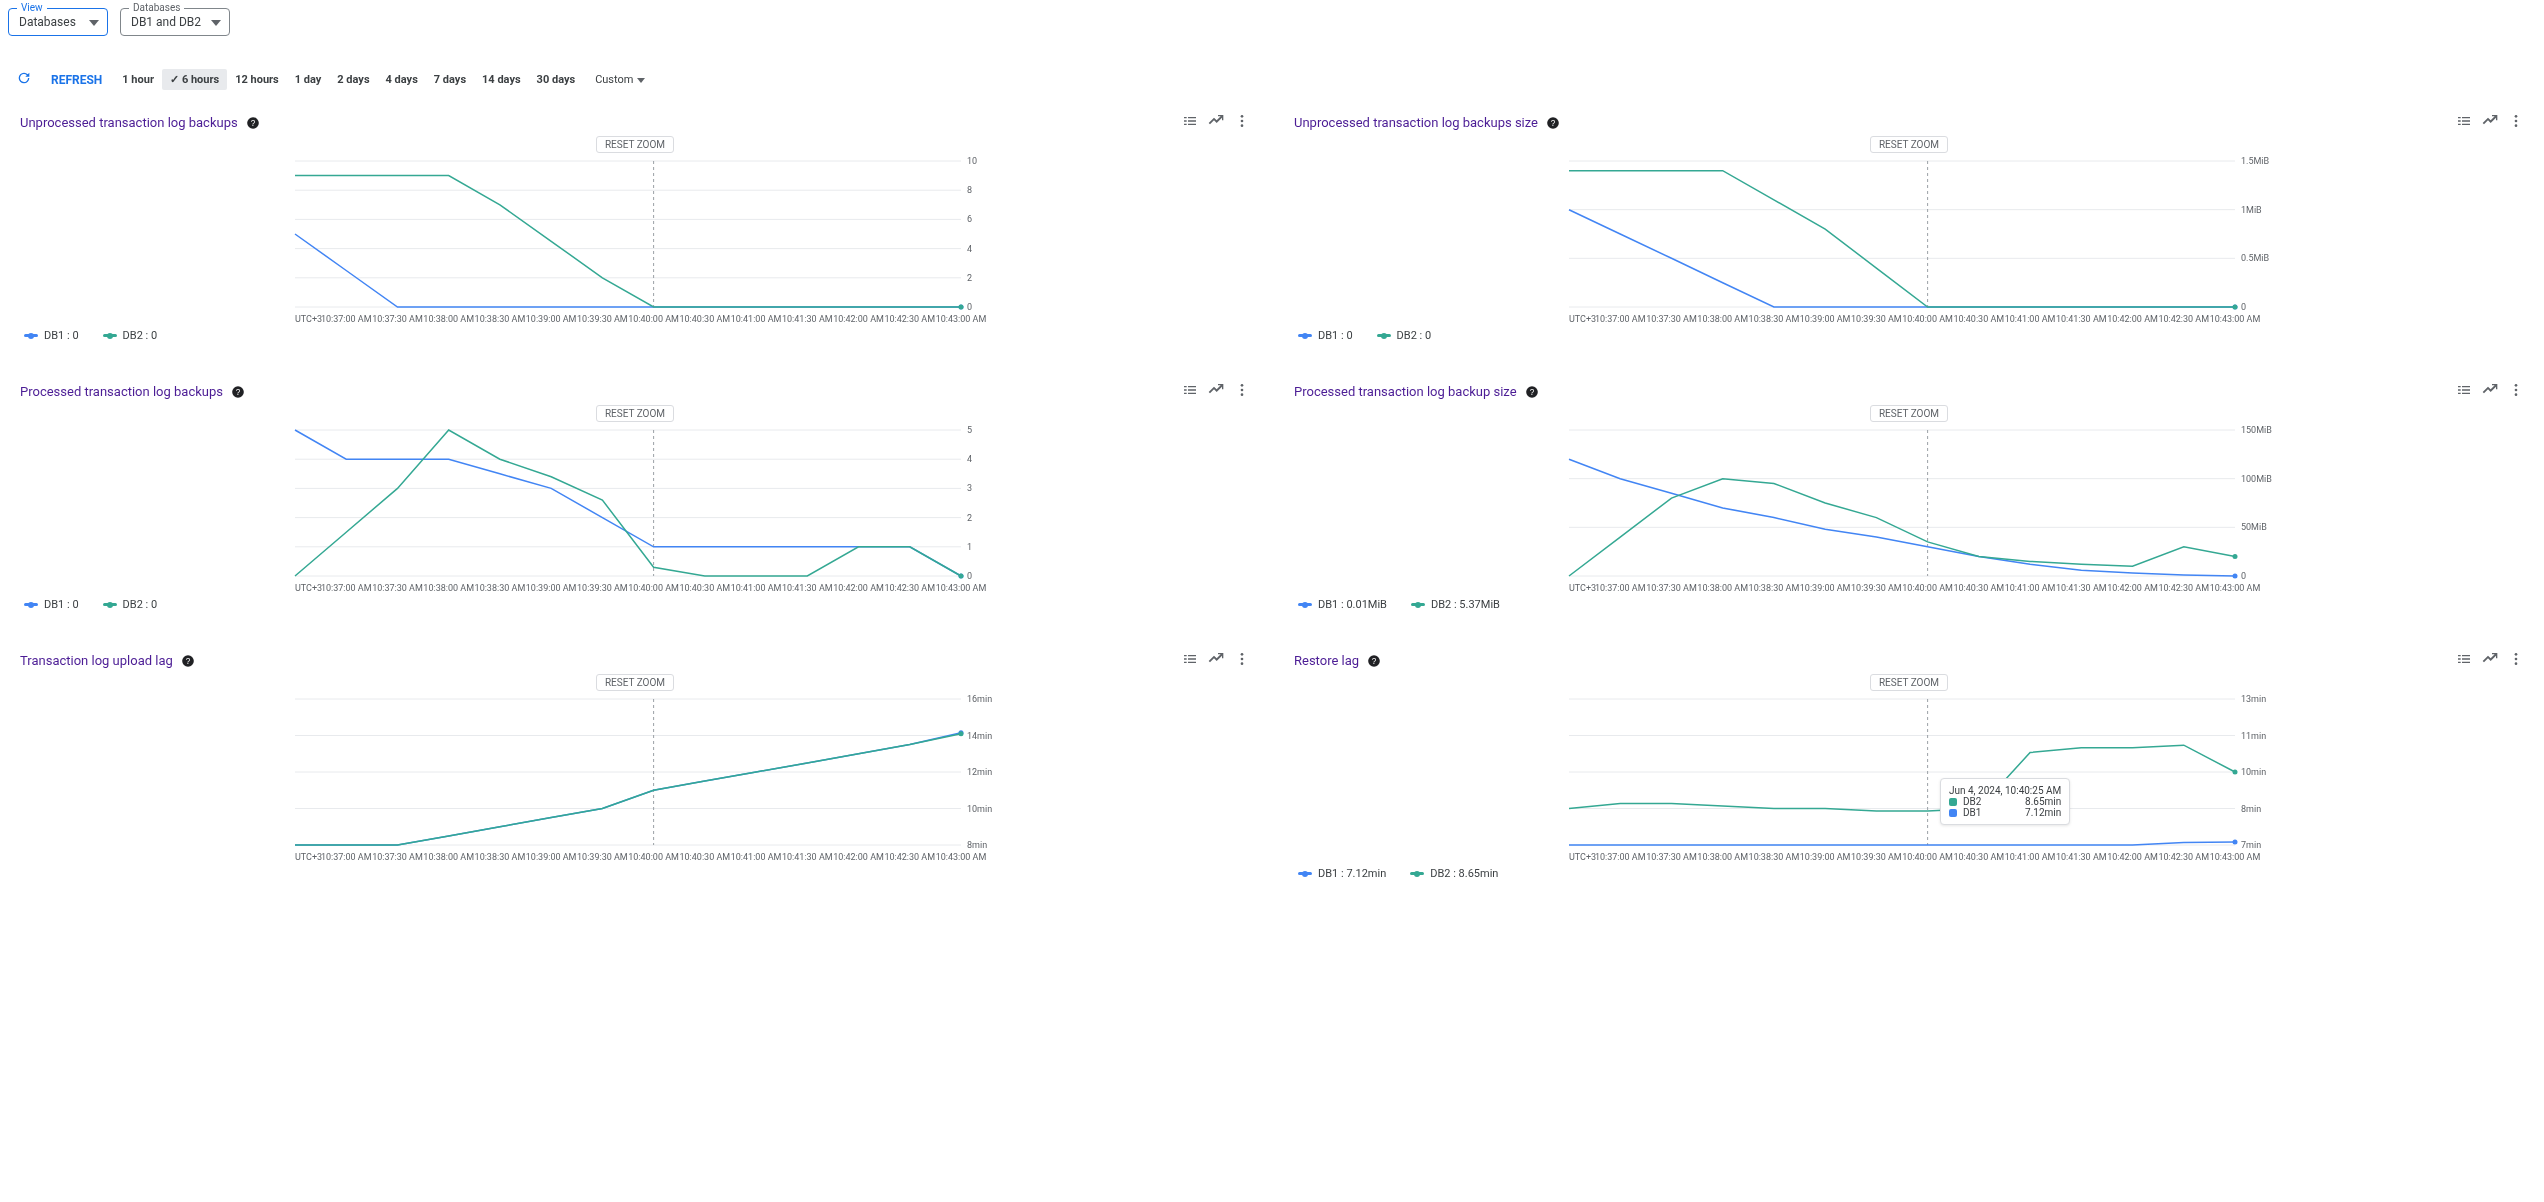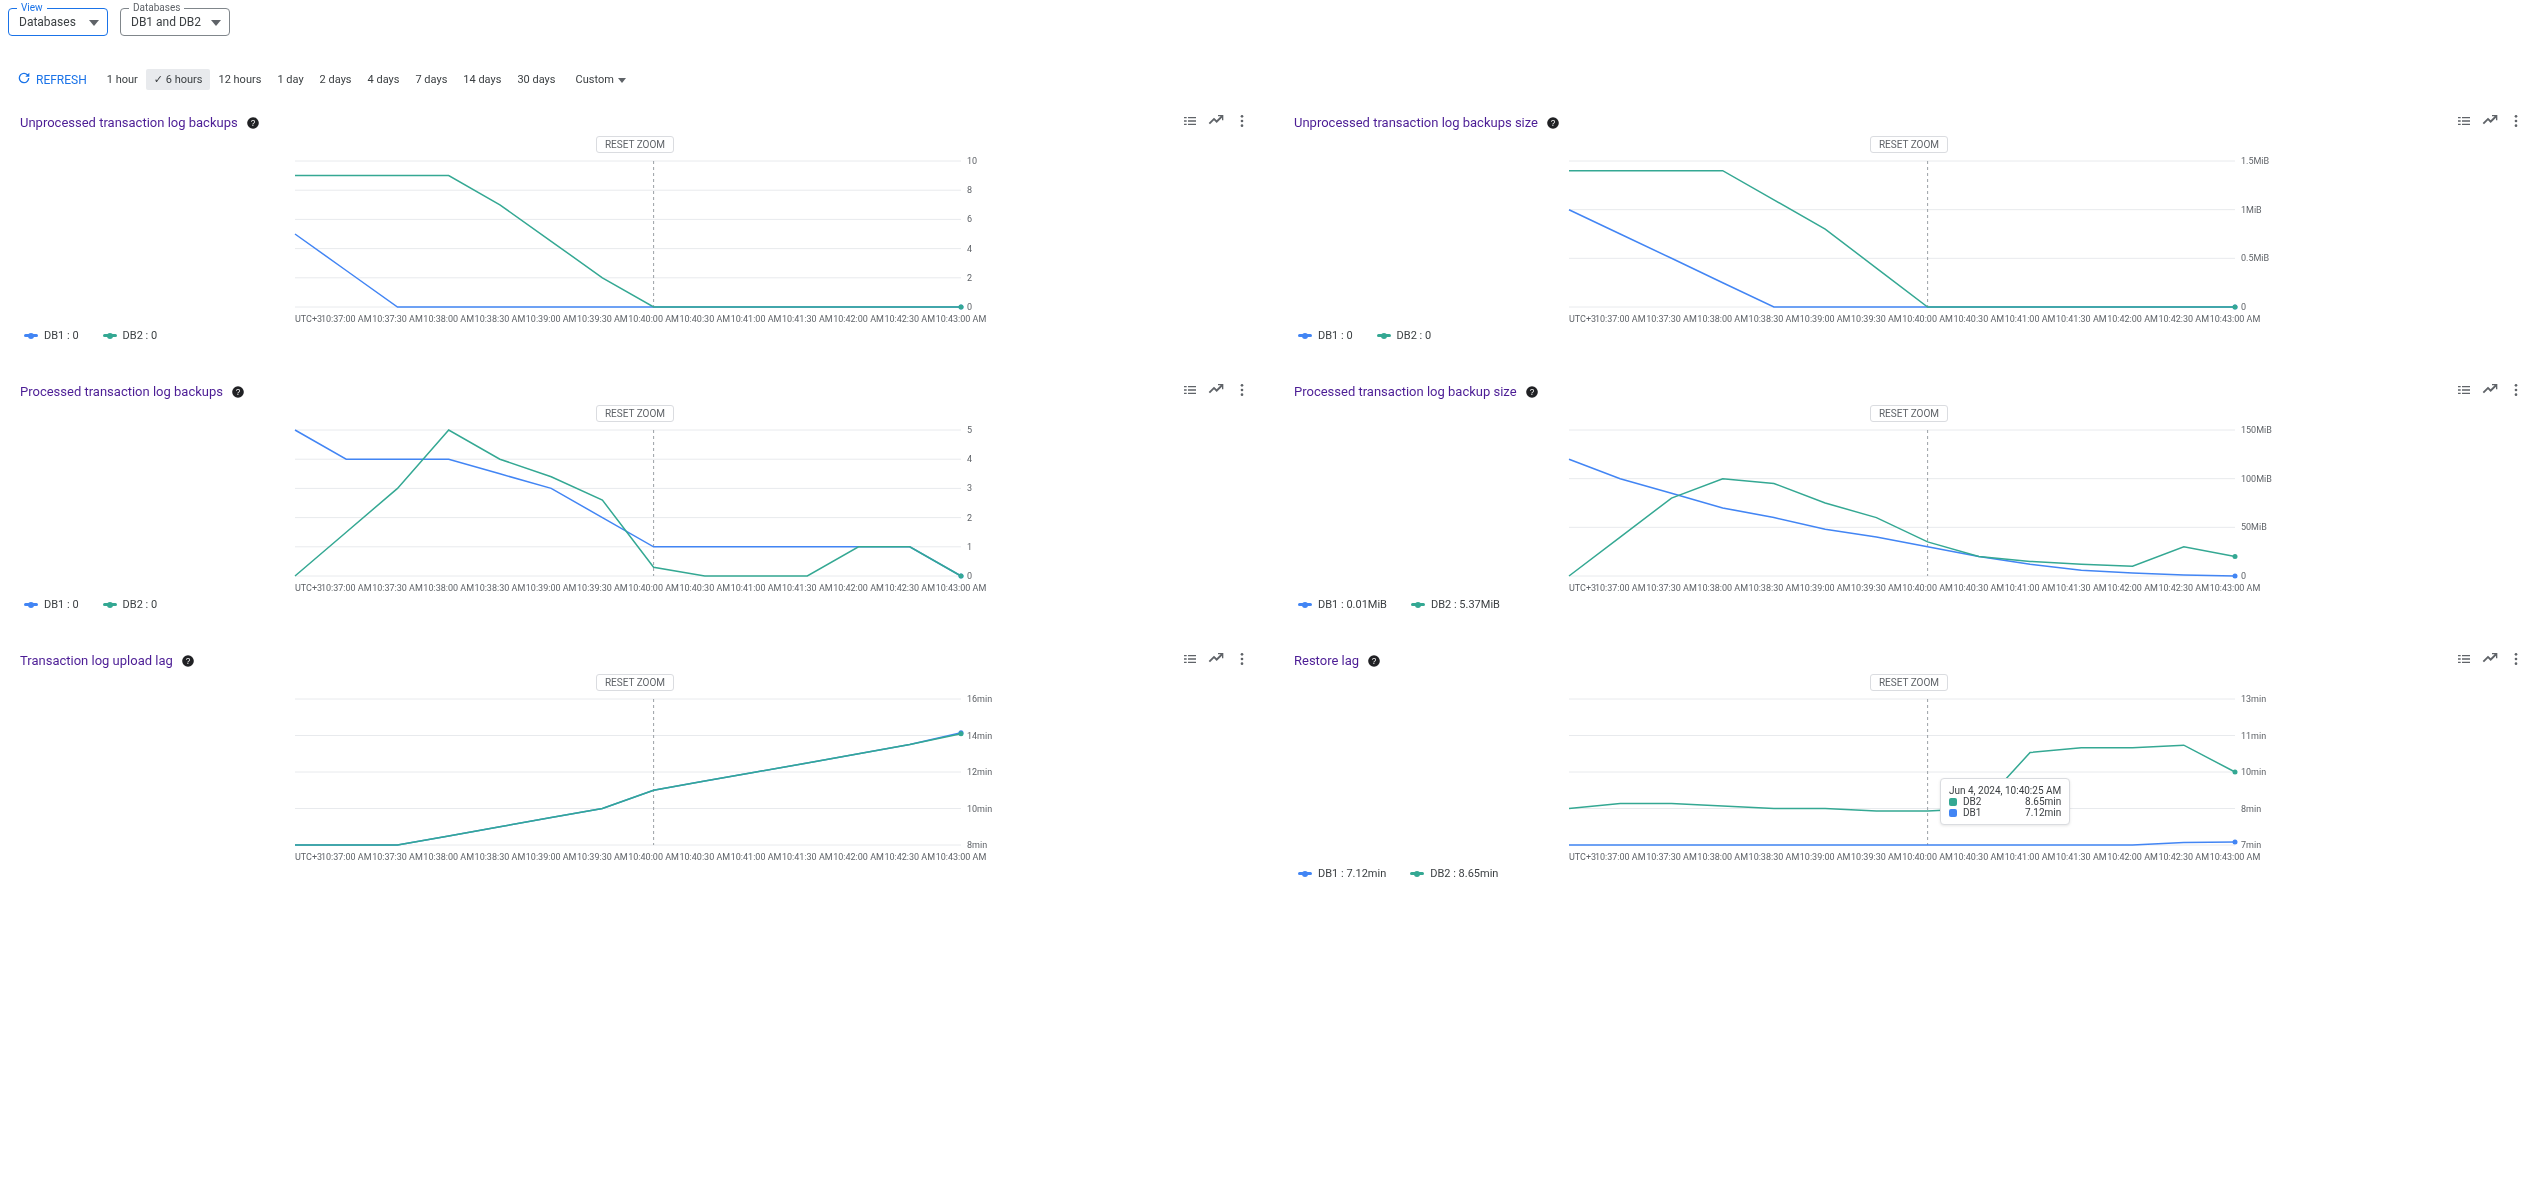--- a/index.html
+++ b/index.html
@@ -10,23 +10,23 @@
 .select-box { position: relative; border: 1px solid #1a73e8; border-radius: 4px; padding: 6px 28px 6px 10px; min-width: 100px; cursor: pointer; background: #fff; }
 .select-box.grey { border-color: #80868b; }
 .select-box .floating-label { position: absolute; top: -7px; left: 8px; background: #fff; padding: 0 4px; font-size: 10px; color: #1a73e8; }
 .select-box.grey .floating-label { color: #5f6368; }
 .select-box .value { font-size: 12px; color: #3c4043; }
 .select-box .caret { position: absolute; right: 8px; top: 50%; transform: translateY(-50%); }
 .caret svg { width: 10px; height: 6px; }
 
 .spacer { flex: 1; }
 .right-controls { display: flex; align-items: center; gap: 4px; padding-top: 6px; }
-.refresh { display: flex; align-items: center; gap: 4px; color: #1a73e8; font-weight: 400; font-size: 12px; cursor: pointer; padding: 4px 8px; }
+.refresh { display: flex; align-items: center; gap: 19px; color: #1a73e8; font-weight: 700; font-size: 12px; cursor: pointer; padding: 4px 8px; }
 .refresh svg { width: 16px; height: 16px; }
-.time-pill { font-size: 11px; color: #3c4043; padding: 4px 8px; cursor: pointer; border-radius: 2px; }
+.time-pill { font-size: 11px; color: #3c4043; padding: 4px 8px; cursor: pointer; border-radius: 2px; font-weight: bold; }
 .time-pill.active { background: #e8eaed; }
 .time-pill.active::before { content: "✓ "; }
 .custom-pill { display: flex; align-items: center; gap: 4px; font-size: 11px; color: #3c4043; padding: 4px 8px; cursor: pointer; }
 
 .grid { display: grid; grid-template-columns: 1fr 1fr; gap: 20px; }
 .card { border: 0; padding: 8px 12px 12px 12px; }
 .card-head { display: flex; align-items: center; margin-bottom: 4px; }
 .card-title { font-size: 13px; color: #4c1d95; }
 .help-icon { display: inline-flex; margin-left: 8px; }
 .help-icon svg { width: 14px; height: 14px; }

